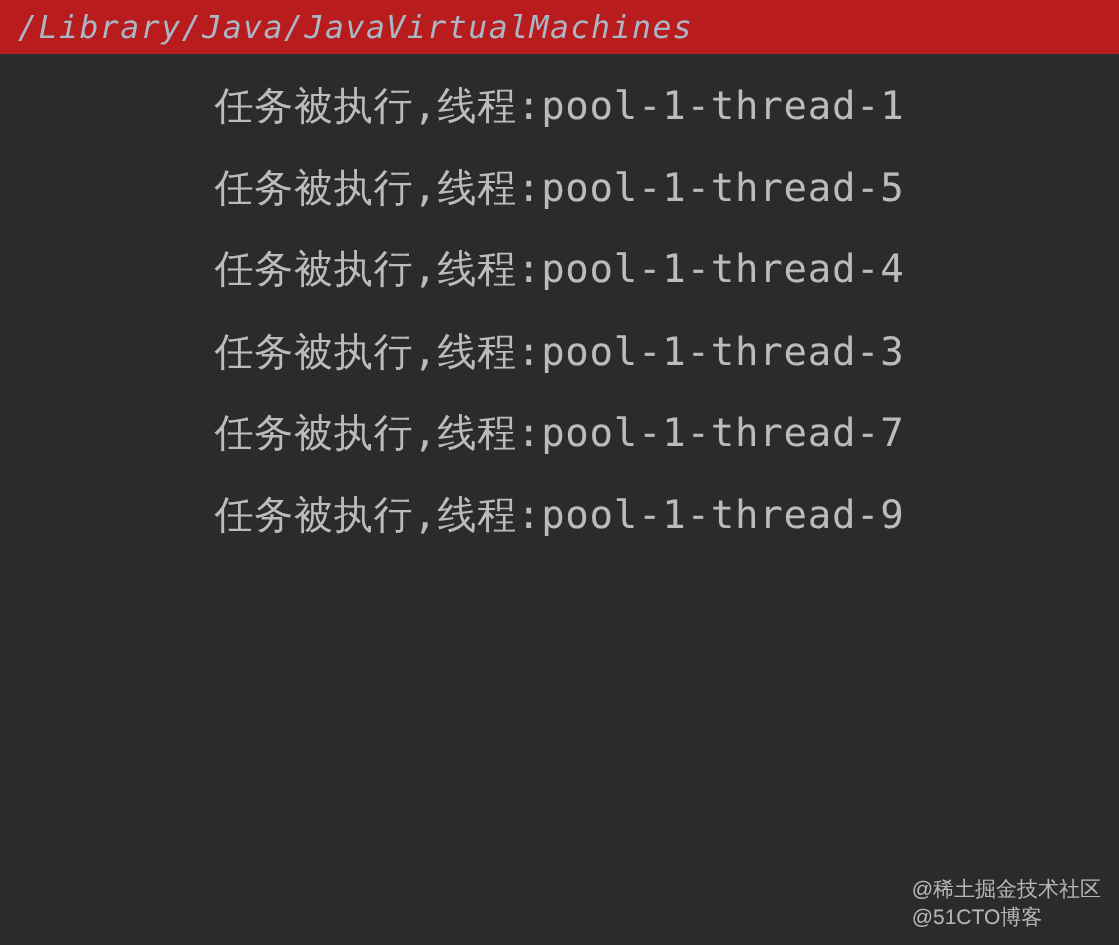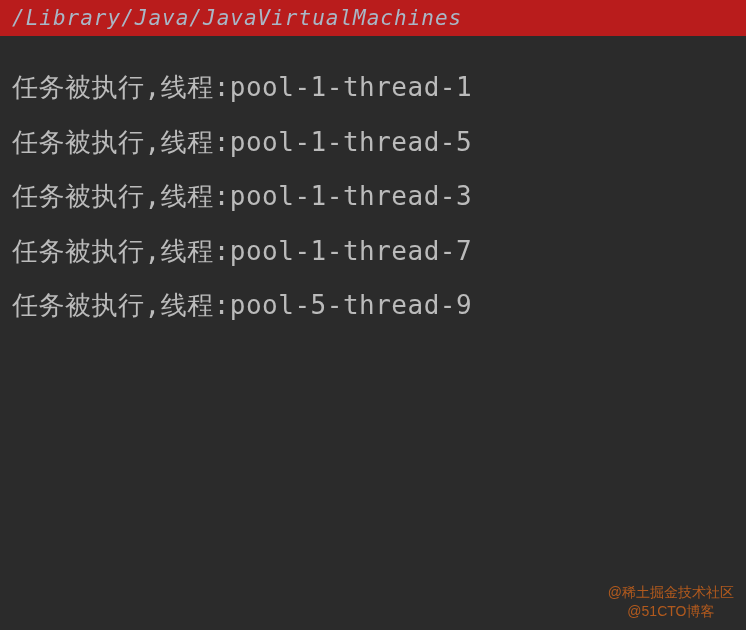--- a/index.html
+++ b/index.html
@@ -19,50 +19,52 @@
       background-color: #b91c1c;
       color: #a9b7c6;
       padding: 6px 12px;
       font-size: 21px;
       font-style: italic;
       letter-spacing: 1px;
       white-space: nowrap;
       overflow: hidden;
     }
     .console-output {
-      padding: 24px 12px;
+      padding: 8px 12px;
+      text-align: center;
     }
     .log-line {
       color: #bbbbbb;
       font-size: 26px;
       line-height: 2.1;
       letter-spacing: 0.5px;
       white-space: nowrap;
     }
     .watermark {
       position: absolute;
       bottom: 8px;
       right: 12px;
-      color: #f97316;
+      color: #ffffff;
       font-size: 14px;
       font-family: sans-serif;
-      text-align: center;
+      text-align: left;
       line-height: 1.4;
       opacity: 0.65;
     }
   </style>
 </head>
 <body>
 
 <div class="header-path">/Library/Java/JavaVirtualMachines</div>
 
 <div class="console-output">
   <div class="log-line"><span>任务被执行,线程:</span><span>pool-1-thread-1</span></div>
   <div class="log-line"><span>任务被执行,线程:</span><span>pool-1-thread-5</span></div>
+  <div class="log-line"><span>任务被执行,线程:</span><span>pool-1-thread-4</span></div>
   <div class="log-line"><span>任务被执行,线程:</span><span>pool-1-thread-3</span></div>
   <div class="log-line"><span>任务被执行,线程:</span><span>pool-1-thread-7</span></div>
-  <div class="log-line"><span>任务被执行,线程:</span><span>pool-5-thread-9</span></div>
+  <div class="log-line"><span>任务被执行,线程:</span><span>pool-1-thread-9</span></div>
 </div>
 
 <div class="watermark">
   <div>@稀土掘金技术社区</div>
   <div>@51CTO博客</div>
 </div>
 
 </body></html>

